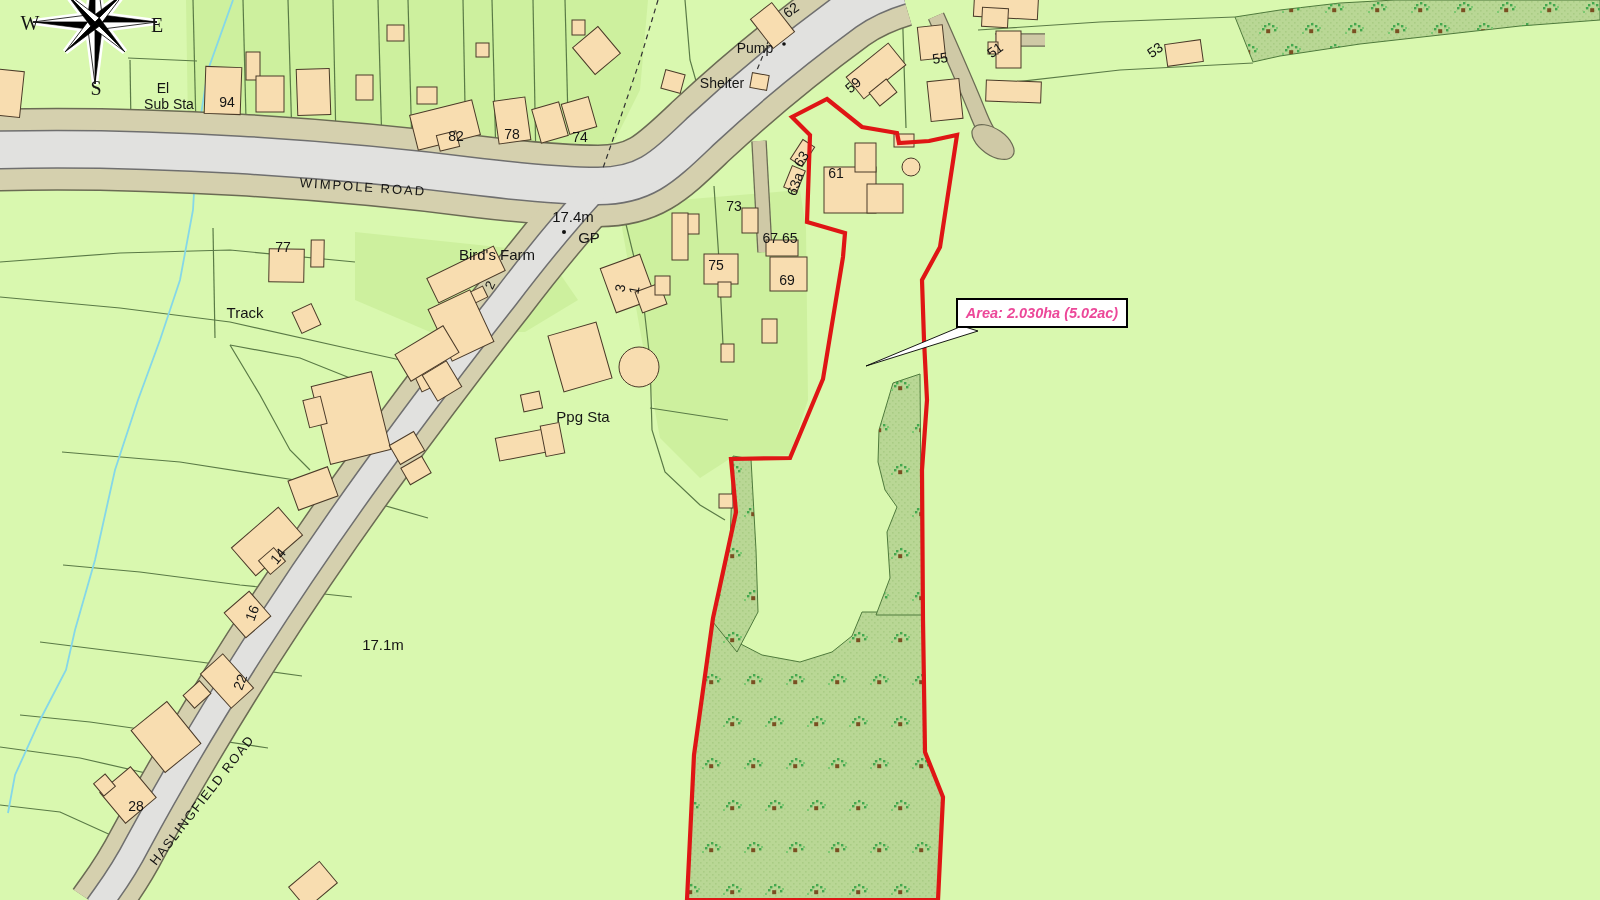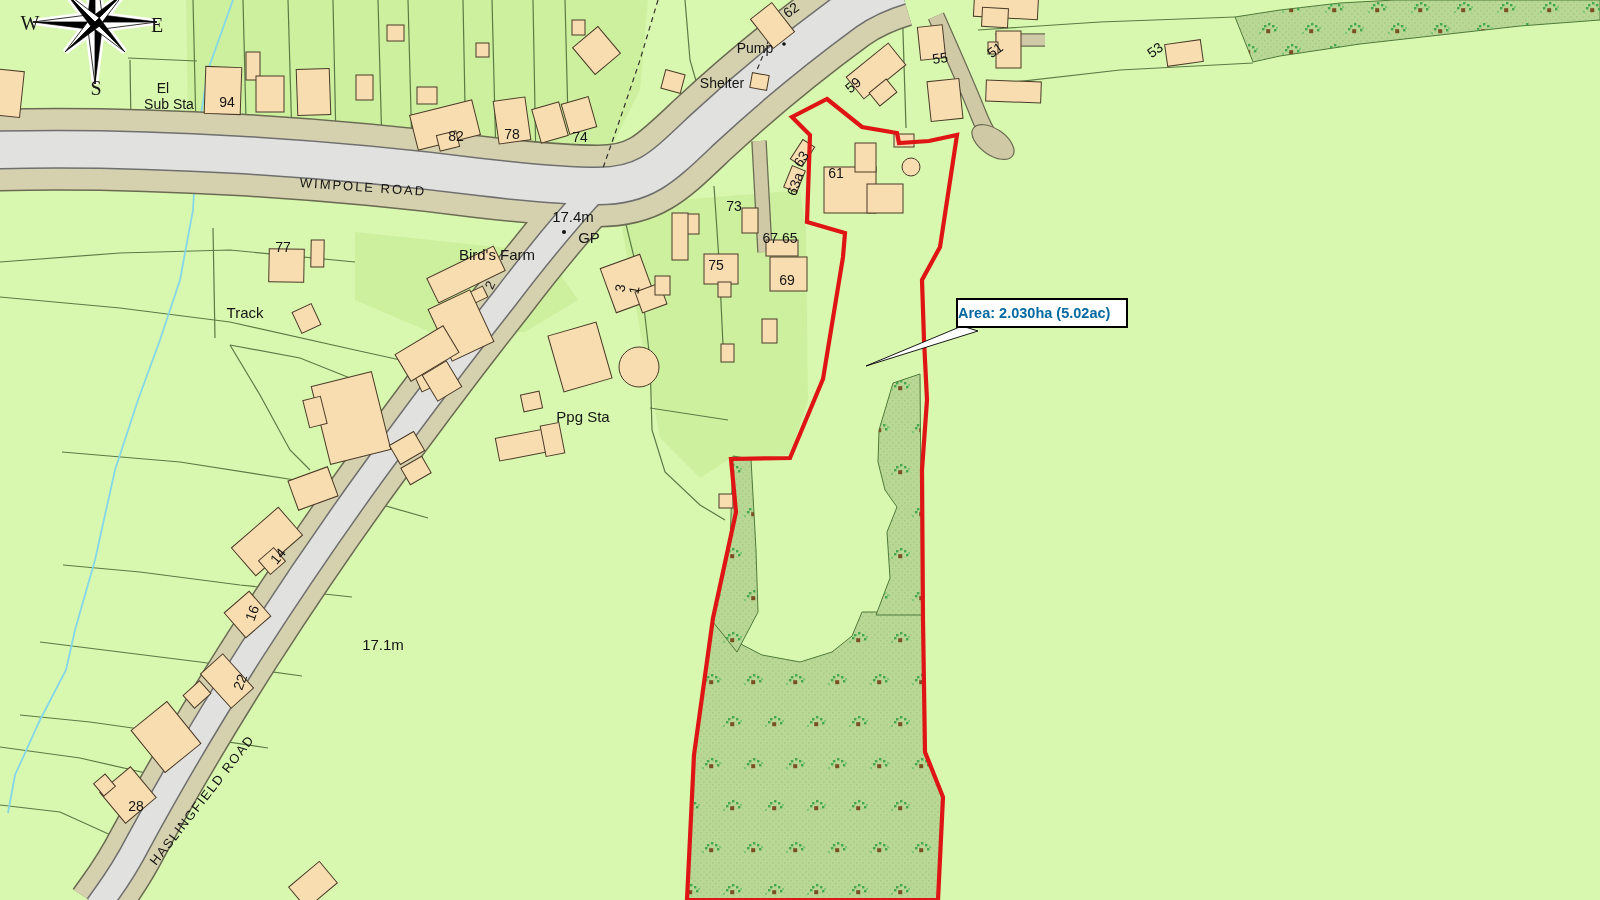--- a/index.html
+++ b/index.html
@@ -2,21 +2,21 @@
 <html><head>
 <meta charset="utf-8">
 <style>
   html,body{margin:0;padding:0;}
   body{width:1600px;height:900px;overflow:hidden;background:#d9f8af;font-family:"Liberation Sans",sans-serif;}
   .map{position:relative;width:1600px;height:900px;}
   #map-svg{position:absolute;left:0;top:0;}
   #map-svg text{fill:#141414;}
   .area-box{position:absolute;left:956px;top:298px;width:172px;height:30px;background:#ffffff;
     border:2px solid #000;box-sizing:border-box;font-weight:bold;font-size:14.5px;line-height:26px;
-    text-align:left;color:#0369a1;z-index:5;}
+    text-align:center;color:#ec4899;z-index:5;font-style:italic;}
 </style>
 </head>
 <body>
 
 <div class="map">
   <svg id="map-svg" width="1600" height="900" viewBox="0 0 1600 900">
       <defs>
         <pattern id="stip" width="6" height="6" patternUnits="userSpaceOnUse">
           <rect x="0" y="0" width="6" height="6" fill="#b9d795"></rect>
           <rect x="1" y="1" width="1.6" height="1.6" fill="#a9cc84"></rect>

